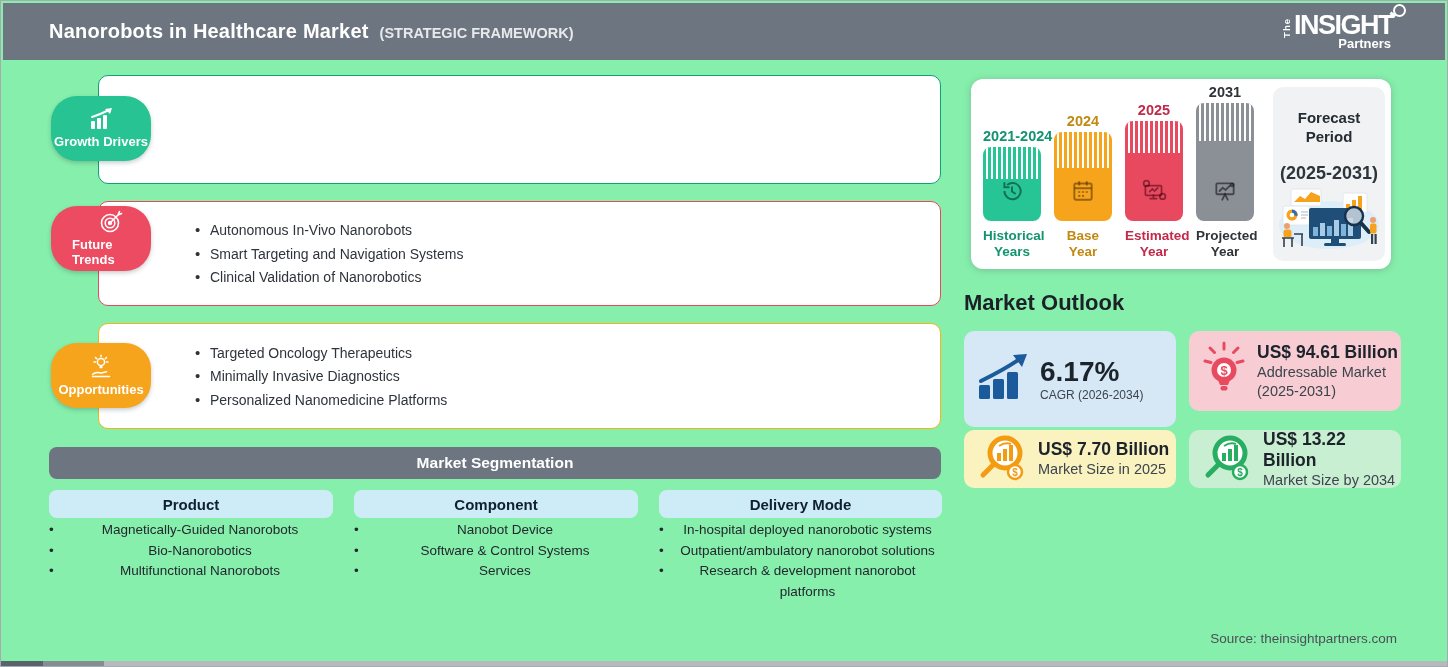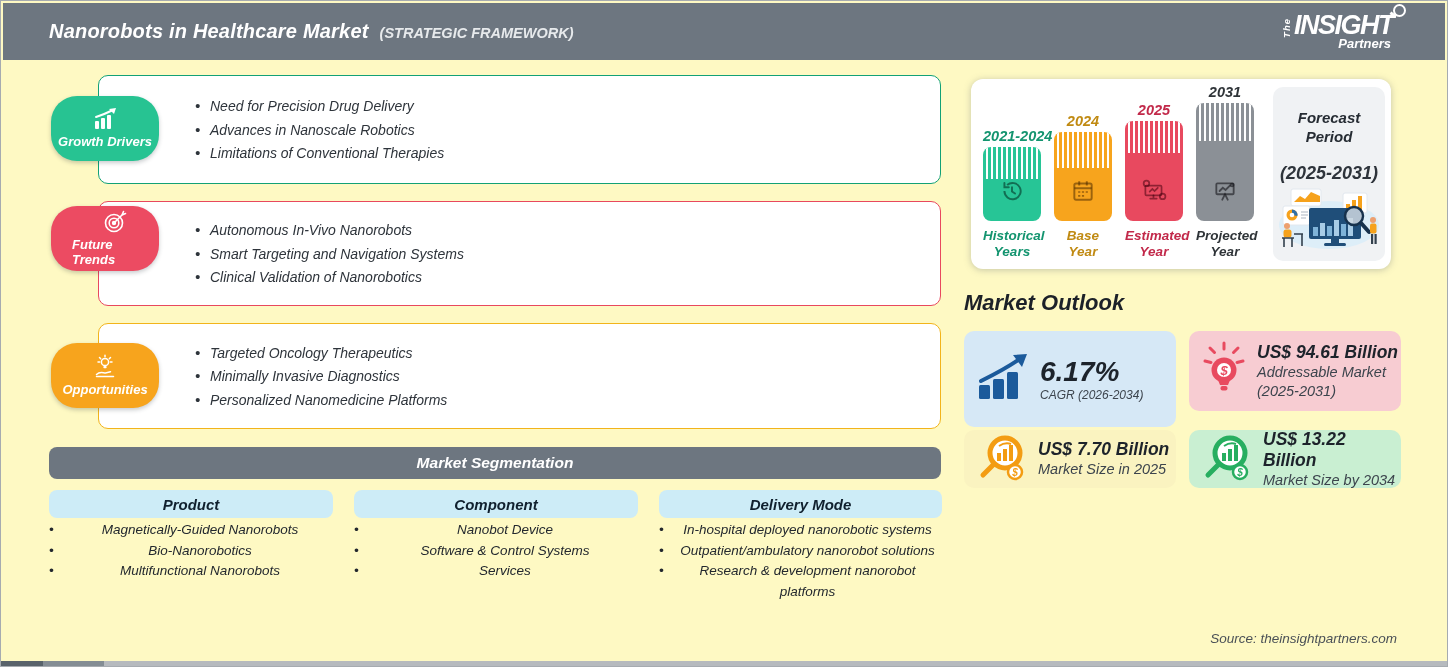--- a/index.html
+++ b/index.html
@@ -1,20 +1,20 @@
 <!DOCTYPE html>
 <html><head>
 <meta charset="utf-8">
 <style>
   * { box-sizing: border-box; margin: 0; padding: 0; }
   html,body { background:#e9eaec; }
   body { font-family: "Liberation Sans", sans-serif; }
   .canvas {
     position: relative; width: 1448px; height: 667px;
-    background: #fef9c3; border: 1px solid #a6abb0; overflow: hidden; font-style: italic;
+    background: #86efac; border: 1px solid #a6abb0; overflow: hidden;
   }
 
   
   .topbar {
     position: absolute; left: 2px; top: 2px; right: 2px; height: 57px;
     background: #6d7680; display: flex; align-items: center;
   }
   .title-wrap { margin-left: 46px; display: flex; align-items: baseline; gap: 11px; }
   .page-title { color: #ffffff; font-size: 20px; font-weight: 700; letter-spacing: .2px; }
   .page-subtitle { color: #e7eaec; font-size: 14.5px; font-weight: 600; }
@@ -26,21 +26,21 @@
   .logo-loop { position: absolute; right: -13px; top: -9px; width: 13px; height: 13px; border: 2.5px solid #fff; border-radius: 50%; }
   .logo-loop::after { content:""; position:absolute; left:-5px; bottom:-1px; width:6px; height:2.5px; background:#fff; transform: rotate(35deg); }
   .logo-partners { font-size: 13px; font-weight: 700; margin-top: -2px; margin-right: 2px; }
 
   
   .sec { position: absolute; left: 97px; width: 843px; border-radius: 10px; background:#fff; display:flex; align-items:center; }
   .sec-0 { top: 74px;  height: 109px; border: 1.6px solid #12a176; }
   .sec-1 { top: 200px; height: 105px; border: 1.6px solid #e8485e; }
   .sec-2 { top: 322px; height: 106px; border: 1.6px solid #f2b41b; }
   .pill {
-    position: absolute; left: -48px; width: 108px; height: 65px; border-radius: 26px;
+    position: absolute; left: -48px; width: 100px; height: 65px; border-radius: 26px;
     display: flex; flex-direction: column; align-items: center; justify-content: center; gap: 3px;
     box-shadow: 0 2px 4px rgba(40,50,60,.25);
   }
   .sec-0 .pill { top: 20px; background: #27c392; }
   .sec-1 .pill { top: 4px; background: #ec4b62; padding-left: 21px; }
   .sec-2 .pill { top: 19px; background: #f7a41d; }
   .pill-label { color: #fff; font-size: 13px; font-weight: 700; }
   .pill-icon svg { display: block; }
   .bullets { list-style: none; margin-left: 96px; }
   .bullets li { position: relative; padding-left: 15px; font-size: 14px; color: #2e343b; margin: 7.5px 0; }
@@ -142,25 +142,20 @@
         <svg width="27" height="23" viewBox="0 0 27 23">
           <rect x="3" y="13" width="4" height="8" rx="1" fill="#fff"></rect>
           <rect x="9" y="10" width="4" height="11" rx="1" fill="#fff"></rect>
           <rect x="15" y="7" width="4" height="14" rx="1" fill="#fff"></rect>
           <path d="M4 9 C 10 7, 15 5, 21 2" stroke="#fff" stroke-width="2" fill="none" stroke-linecap="round"></path>
           <path d="M17 1 L24 0 L22 6 Z" fill="#fff"></path>
         </svg>
       </span>
       <span class="pill-label">Growth Drivers</span>
     </div>
-    <ul class="bullets">
-      <li>Need for Precision Drug Delivery</li>
-      <li>Advances in Nanoscale Robotics</li>
-      <li>Limitations of Conventional Therapies</li>
-    </ul>
   </section>
 
   <section class="sec sec-1">
     <div class="pill">
       <span class="pill-icon">
         <svg width="26" height="24" viewBox="0 0 26 24" fill="none" stroke="#fff" stroke-width="1.6">
           <circle cx="11" cy="13" r="8.5"></circle>
           <circle cx="11" cy="13" r="4.8"></circle>
           <circle cx="11" cy="13" r="1.4" fill="#fff"></circle>
           <path d="M11 13 L19 5"></path>

